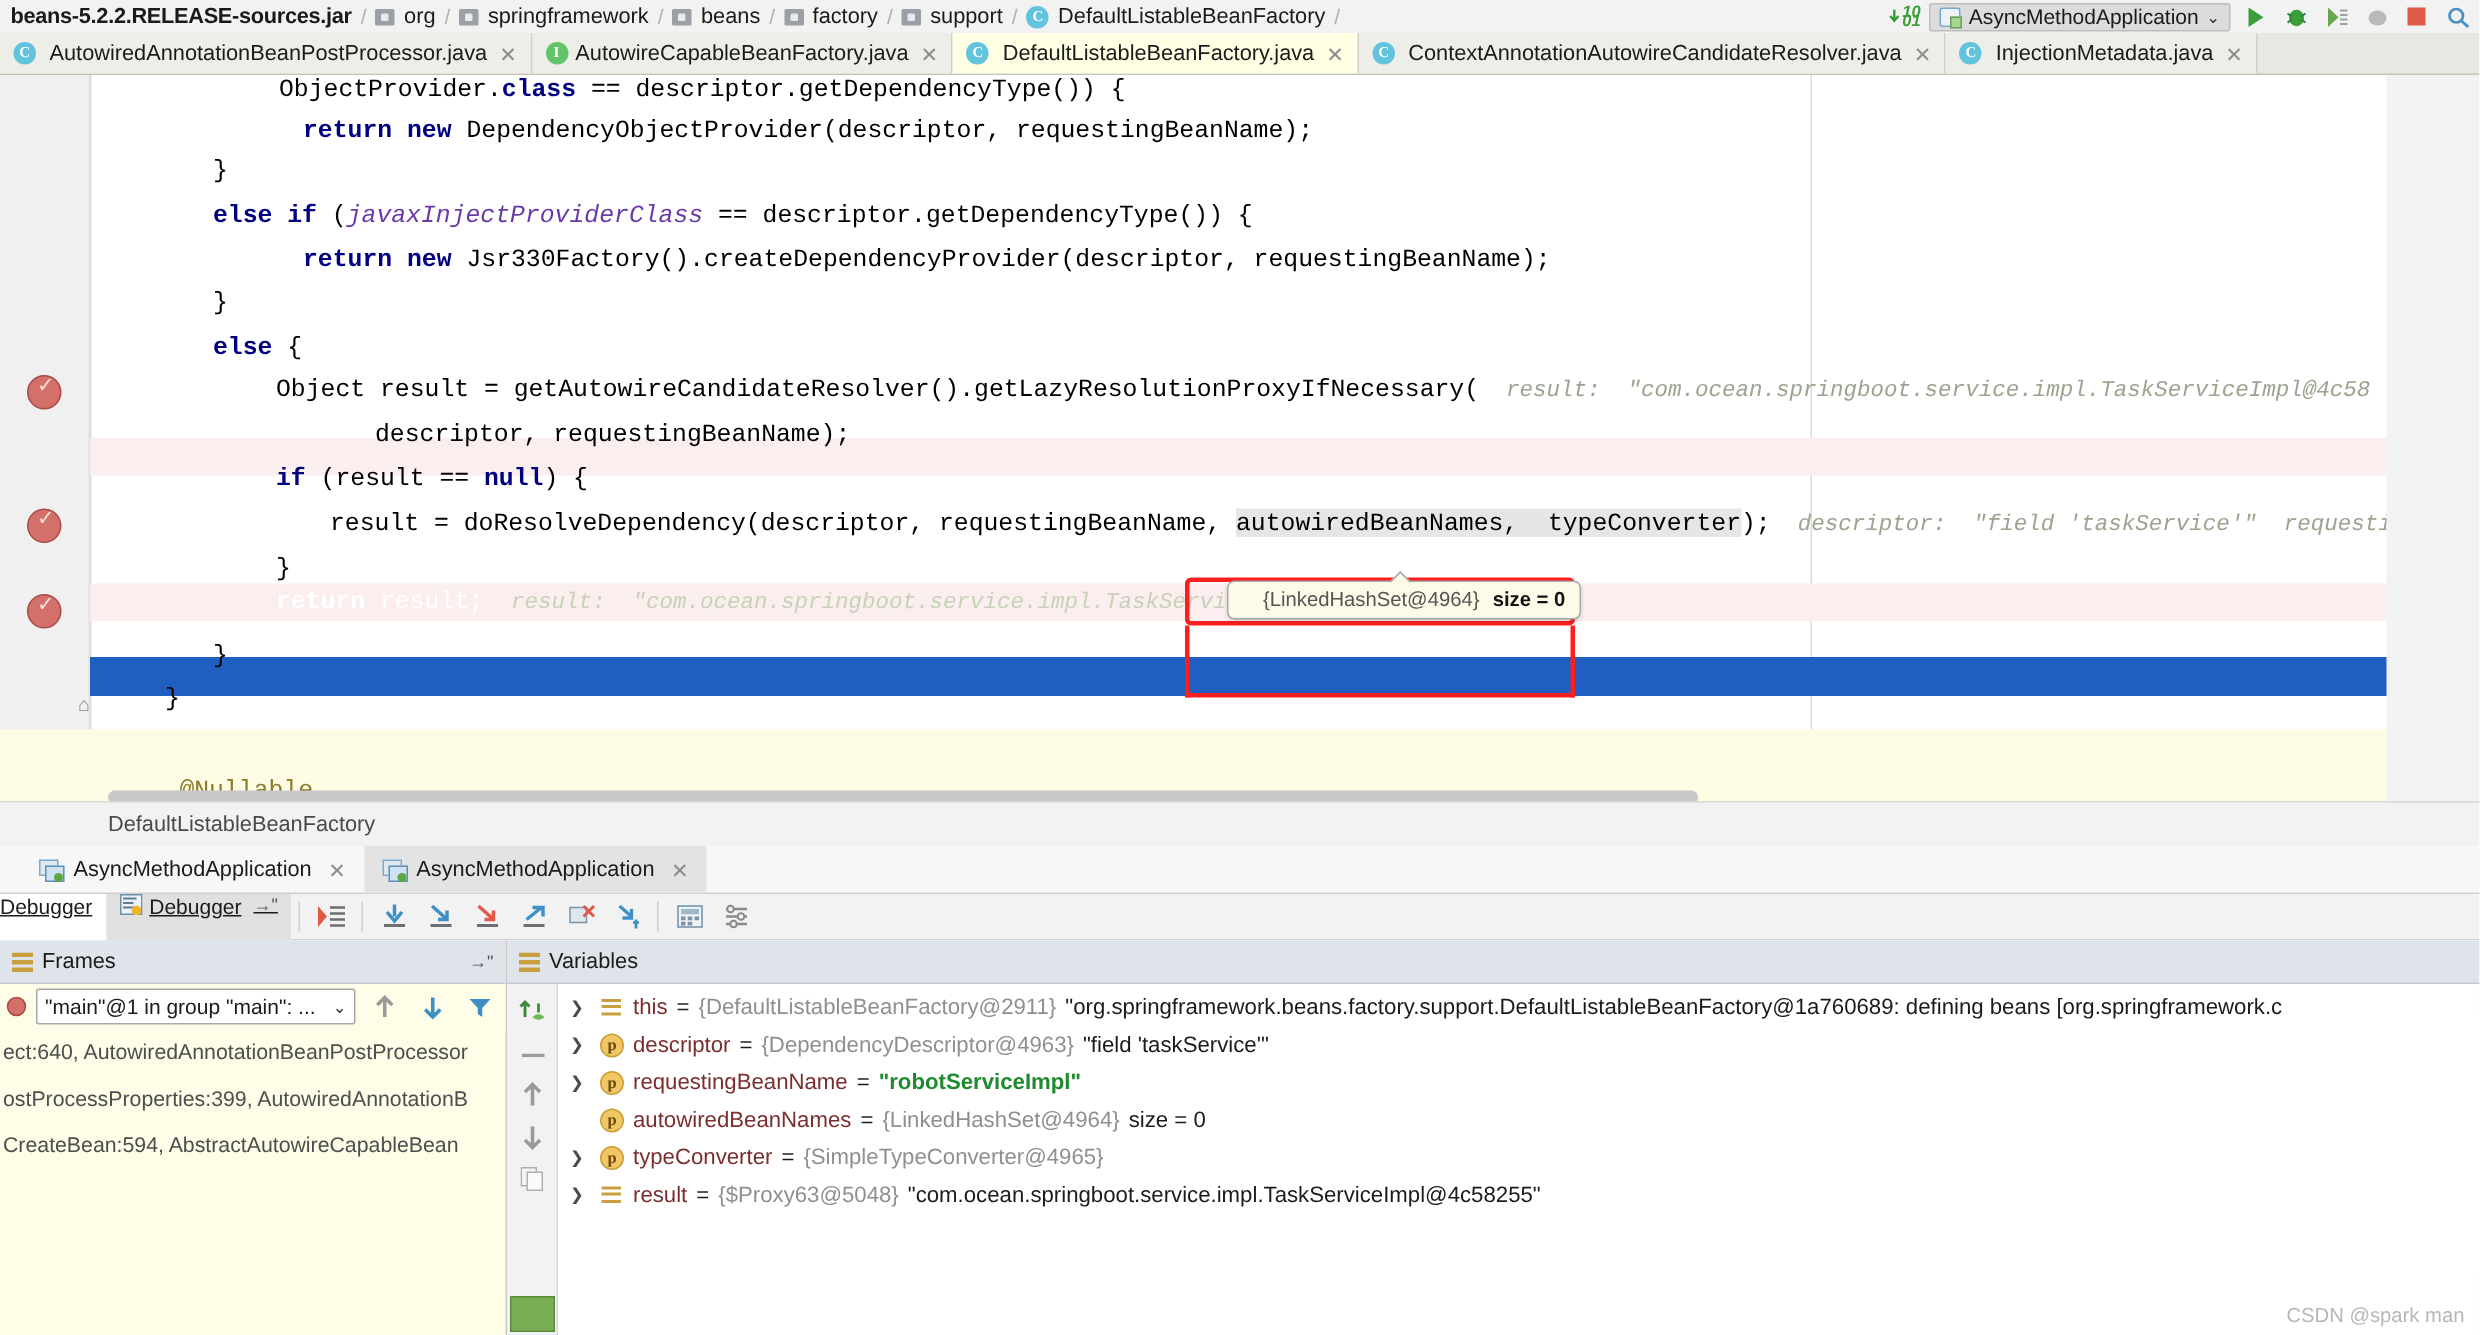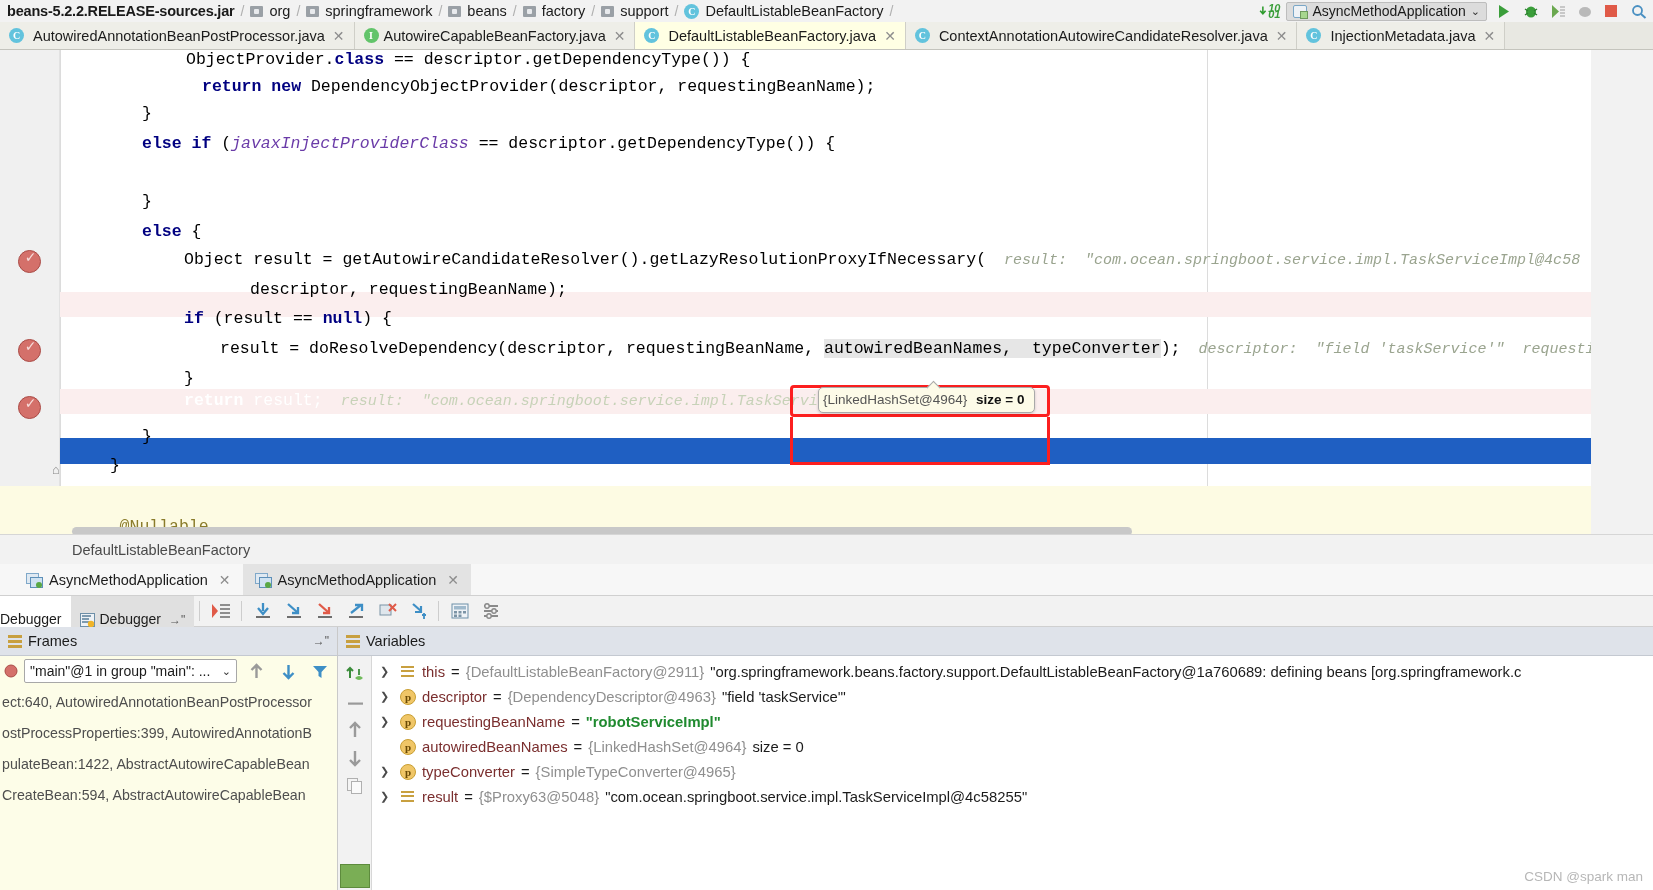--- a/index.html
+++ b/index.html
@@ -124,21 +124,21 @@
   .redbox {
     position: absolute; border: 3px solid #fc1f1f; border-radius: 4px;
     pointer-events: none;
   }
   .redline {
     position: absolute; width: 3px; background: #fc1f1f;
   }
   .tooltip {
     position: absolute; background: #fdfbe8; border: 1px solid #a9a9a9;
     border-radius: 5px; font-family: "Liberation Sans", sans-serif;
-    font-size: 13.5px; color: #2b2b2b; padding: 4px 9px 5px 4px;
+    font-size: 13.5px; color: #2b2b2b; padding: 4px 9px 5px 23px;
     box-shadow: 0 1px 3px rgba(0,0,0,0.18); white-space: nowrap;
   }
   .tooltip .obj { color: #555; }
   .tooltip .sz { color: #111; font-weight: bold; }
   .tt-arrow {
     position: absolute; width: 13px; height: 9px; overflow: hidden;
   }
   .tt-arrow:before {
     content: ""; position: absolute; left: 1px; top: 3px;
     width: 10px; height: 10px; background: #fdfbe8;
@@ -189,22 +189,22 @@
     background: #59a844; border-radius: 50%; z-index: 3;
   }
 
   
   .dbg-toolbar {
     position: absolute; top: 596px; left: 0; width: 1653px; height: 31px;
     background: #f2f2f2; border-bottom: 1px solid #d0d0d0;
     display: flex; align-items: center;
   }
   .ttab {
-    display: flex; align-items: flex-end; gap: 5px; height: 31px;
-    padding: 0 9px; font-size: 14px; color: #1b1b1b; cursor: pointer;
+    display: flex; align-items: flex-start; gap: 5px; height: 31px;
+    padding: 0 9px; font-size: 14px; color: #1b1b1b; cursor: pointer; text-decoration: underline;
   }
   .ttab.active { background: #e0e0e0; }
   .ttab.white { background: #ffffff; }
   .tsep { width: 1px; height: 20px; background: #cdcdcd; margin: 0 5px; }
   .tbtn {
     width: 31px; height: 31px; display: flex; align-items: center;
     justify-content: center; cursor: pointer;
   }
 
   
@@ -415,20 +415,21 @@
 
     <div class="hl-bp" style="position:absolute;left:60px;top:242px;width:1593px;height:25px;"></div>
     <div class="hl-bp" style="position:absolute;left:60px;top:339px;width:1593px;height:25px;"></div>
     <div class="hl-cur" style="position:absolute;left:60px;top:388px;width:1593px;height:26px;"></div>
 
     <div class="code">
       <div class="ln" style="top:-2px;"><span class="txt"><span style="margin-left:106px">ObjectProvider.</span><span class="kw">class</span> == descriptor.getDependencyType()) {</span></div>
       <div class="ln" style="top:25px;"><span class="txt"><span style="margin-left:122px"></span><span class="kw">return</span> <span class="kw">new</span> DependencyObjectProvider(descriptor, requestingBeanName);</span></div>
       <div class="ln" style="top:52px;"><span class="txt"><span style="margin-left:62px">}</span></span></div>
       <div class="ln" style="top:82px;"><span class="txt"><span style="margin-left:62px"></span><span class="kw">else if</span> (<span class="italic-field">javaxInjectProviderClass</span> == descriptor.getDependencyType()) {</span></div>
+      <div class="ln" style="top:111px;"><span class="txt"><span style="margin-left:122px"></span><span class="kw">return</span> <span class="kw">new</span> Jsr330Factory().createDependencyProvider(descriptor, requestingBeanName);</span></div>
       <div class="ln" style="top:140px;"><span class="txt"><span style="margin-left:62px">}</span></span></div>
       <div class="ln" style="top:170px;"><span class="txt"><span style="margin-left:62px"></span><span class="kw">else</span> {</span></div>
       <div class="ln" style="top:198px;"><span class="txt"><span style="margin-left:104px">Object result = getAutowireCandidateResolver().getLazyResolutionProxyIfNecessary(</span><span class="hint">  result:  "com.ocean.springboot.service.impl.TaskServiceImpl@4c58</span></span></div>
       <div class="ln" style="top:228px;"><span class="txt"><span style="margin-left:170px">descriptor, requestingBeanName);</span></span></div>
       <div class="ln" style="top:257px;"><span class="txt"><span style="margin-left:104px"></span><span class="kw">if</span> (result == <span class="kw">null</span>) {</span></div>
       <div class="ln" style="top:287px;"><span class="txt"><span style="margin-left:140px">result = doResolveDependency(descriptor, requestingBeanName, </span><span class="boxed">autowiredBeanNames,  typeConverter</span><span>);</span><span class="hint">  descriptor:  "field 'taskService'"  requestin</span></span></div>
       <div class="ln" style="top:317px;"><span class="txt"><span style="margin-left:104px">}</span></span></div>
       <div class="ln hl-cur" style="top:339px;background:transparent;"><span class="txt"><span style="margin-left:104px"></span><span style="color:#fff;font-weight:bold">return</span><span style="color:#fff"> result;</span><span class="hint">  result:  "com.ocean.springboot.service.impl.TaskServiceImpl@4c58255"</span></span></div>
       <div class="ln" style="top:375px;"><span class="txt"><span style="margin-left:62px">}</span></span></div>
       <div class="ln" style="top:404px;"><span class="txt"><span style="margin-left:30px">}</span></span></div>
@@ -602,24 +603,20 @@
           </svg>
       </span>
     </div>
     <div class="stack-list">
       <div class="stack-item">
         <span>ect:640, AutowiredAnnotationBeanPostProcessor</span>
         <span class="pkg"></span>
       </div>
       <div class="stack-item">
         <span>ostProcessProperties:399, AutowiredAnnotationB</span>
-        <span class="pkg"></span>
-      </div>
-      <div class="stack-item">
-        <span>pulateBean:1422, AbstractAutowireCapableBean</span>
         <span class="pkg"></span>
       </div>
       <div class="stack-item">
         <span>CreateBean:594, AbstractAutowireCapableBean</span>
         <span class="pkg"></span>
       </div>
     </div>
   </div>
 
   <div class="vars-pane">

